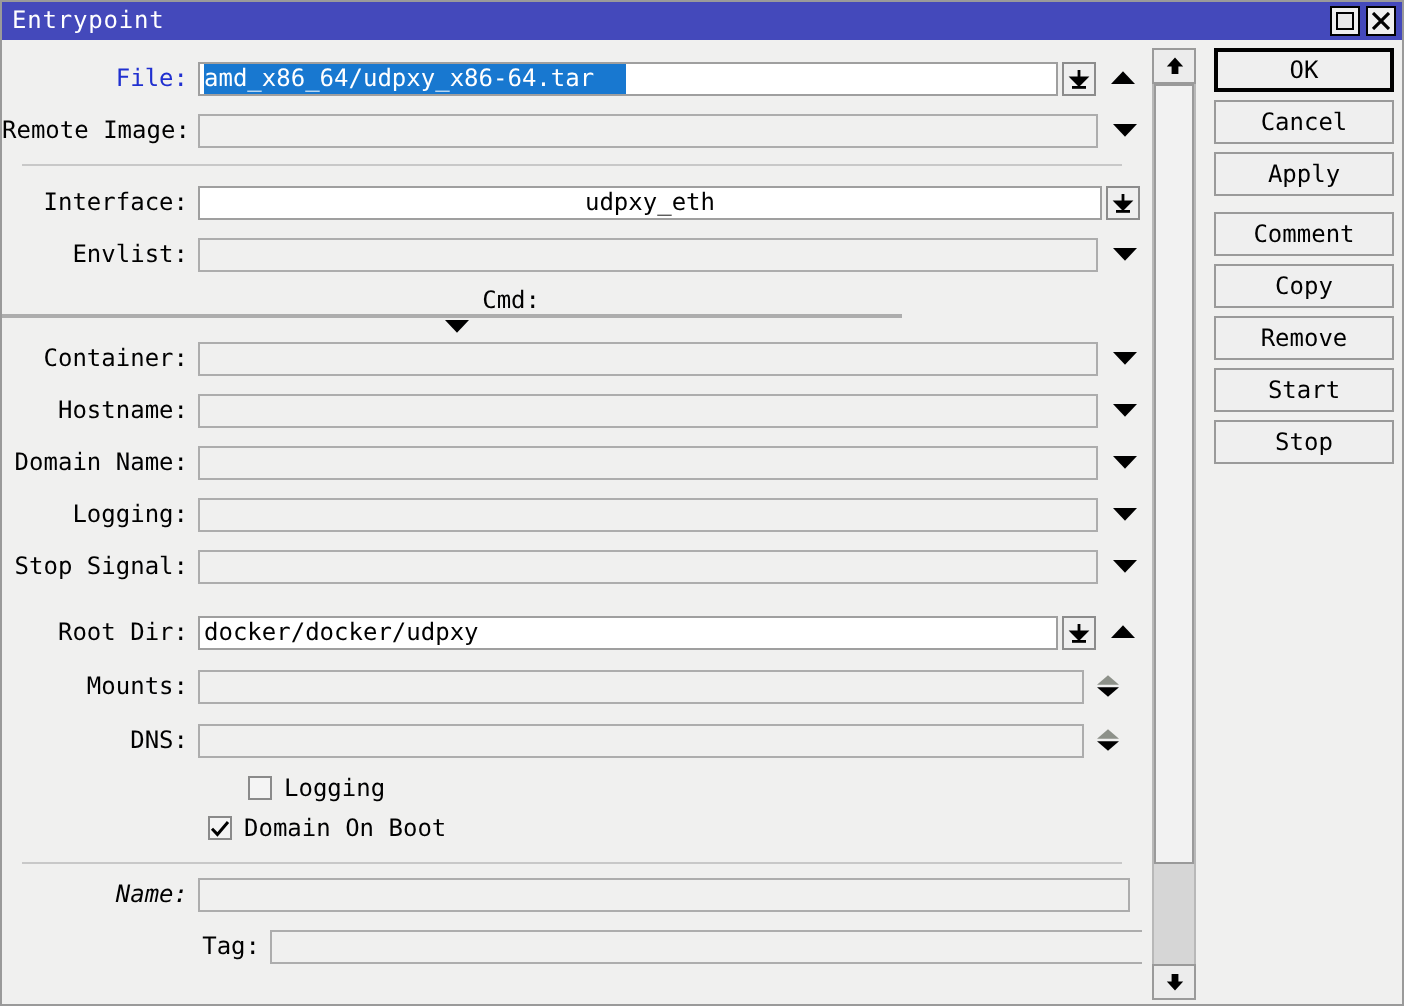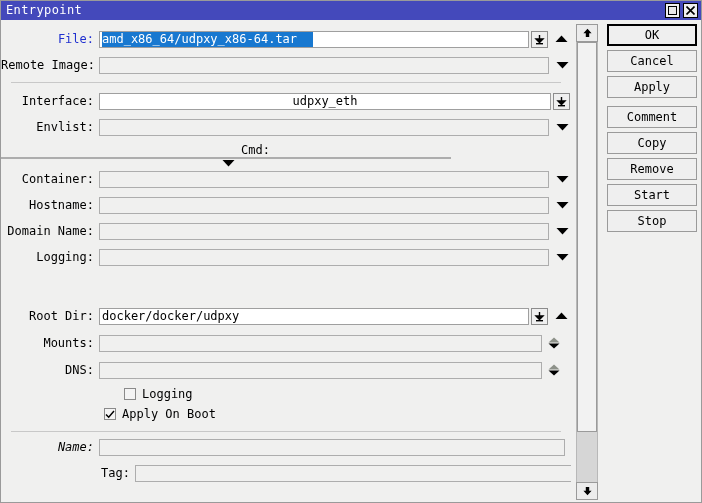--- a/index.html
+++ b/index.html
@@ -219,20 +219,29 @@
       <div class="row" style="top:227px;">
         <div class="lbl">Logging:</div>
         <div class="fld dis" style="width:450px;"><span></span></div>
         <div class="tri" style="margin-left:5px;">
           <svg width="13" height="8" viewBox="0 0 13 8">
               <path d="M0.5 1 L6.5 7.4 L12.5 1 Z" fill="#000"></path>
             </svg>
         </div>
       </div>
 
+      <div class="row" style="top:253px;">
+        <div class="lbl">Stop Signal:</div>
+        <div class="fld dis" style="width:450px;"><span></span></div>
+        <div class="tri" style="margin-left:5px;">
+          <svg width="13" height="8" viewBox="0 0 13 8">
+              <path d="M0.5 1 L6.5 7.4 L12.5 1 Z" fill="#000"></path>
+            </svg>
+        </div>
+      </div>
 
       <div class="row" style="top:286px;">
         <div class="lbl">Root Dir:</div>
         <div class="fld" style="width:430px;"><span>docker/docker/udpxy</span></div>
         <div class="browsebtn">
           <svg width="11" height="11" viewBox="0 0 11 11">
               <path d="M5.5 1 L5.5 6 M2 5 L5.5 8.5 L9 5 Z" stroke="#000" stroke-width="1.4" fill="#000"></path>
               <rect x="2" y="9" width="7" height="1.4" fill="#000"></rect>
             </svg>
         </div>
@@ -273,21 +282,21 @@
         <div class="chkbox"></div>
         <span class="chklabel">Logging</span>
       </div>
 
       <div class="chkrow" style="left:103px;top:385px;">
         <div class="chkbox">
           <svg width="10" height="9" viewBox="0 0 10 9">
               <path d="M1 4.4 L3.7 7.2 L9 1" stroke="#000" stroke-width="1.5" fill="none"></path>
             </svg>
         </div>
-        <span class="chklabel">Apply On Boot</span>
+        <span class="chklabel">Domain On Boot</span>
       </div>
 
       <div class="sep" style="top:411px;"></div>
 
       <div class="row" style="top:417px;font-style:italic;">
         <div class="lbl">Name:</div>
         <div class="fld dis" style="width:466px;"><span></span></div>
       </div>
 
       <div class="row" style="top:443px;margin-left:36px;">

